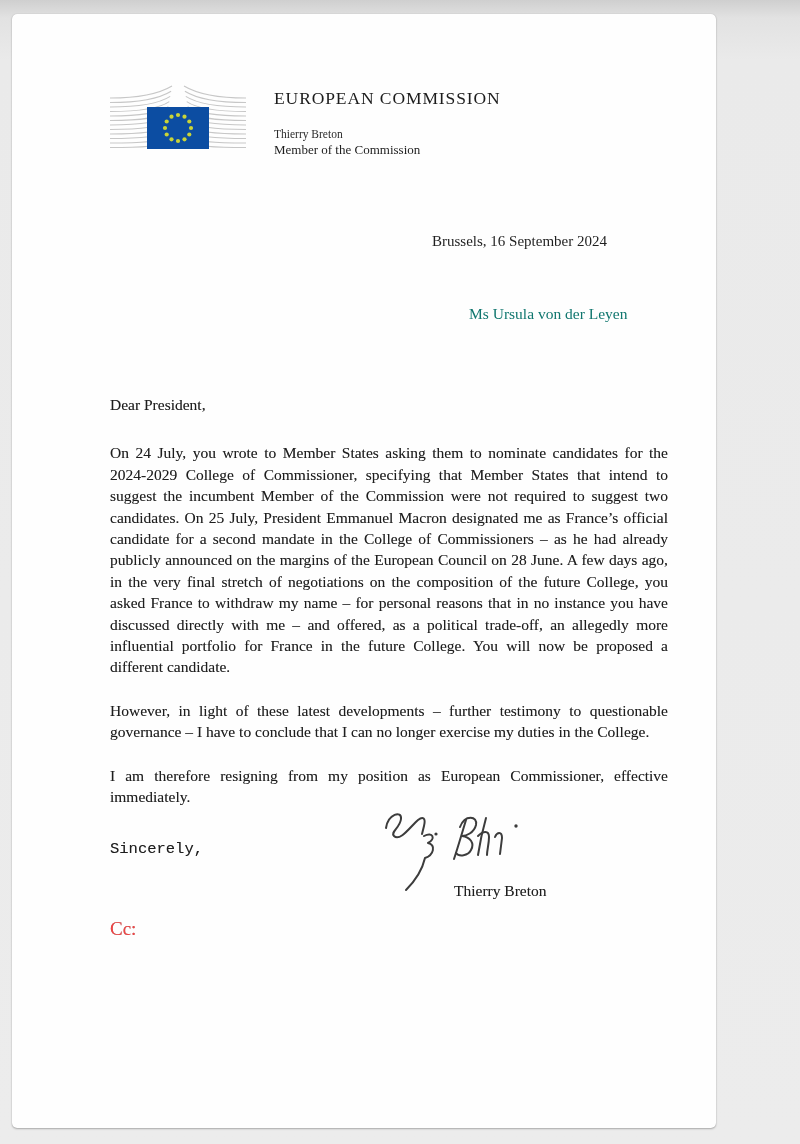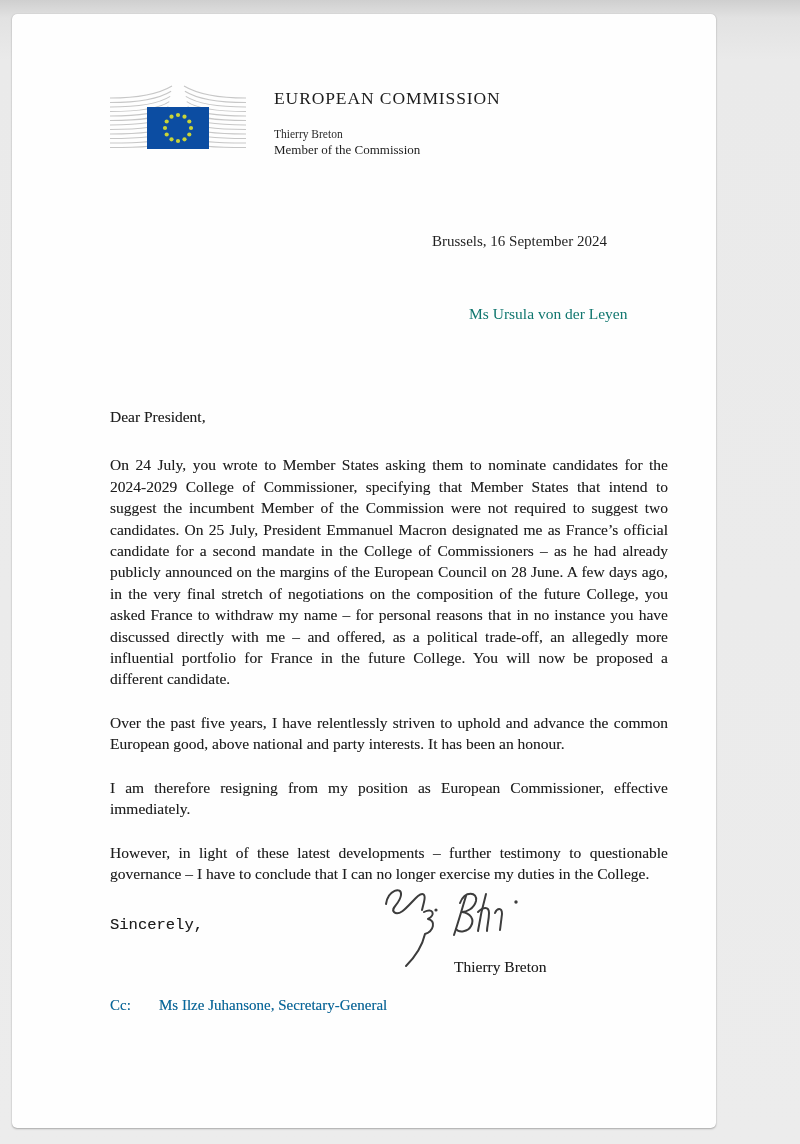--- a/index.html
+++ b/index.html
@@ -23,34 +23,34 @@
     font-size:17.5px; letter-spacing:0.9px; color:#1c1c1c;
     white-space:nowrap;
   }
   .sender-name { margin-top:19px; font-size:11.5px; color:#2b2b2b; }
   .sender-title { margin-top:2px; font-size:13px; font-weight:normal; color:#1d1d1d; }
   
   .meta-block { position:absolute; left:420px; top:217px; font-size:15px; line-height:21.5px; color:#1f1f1f; }
   .recipient-block { position:absolute; left:420px; top:290px; font-size:15.5px; line-height:20.5px; color:#0f766e;margin-left:37px; }
   
   .body-block {
-    position:absolute; left:98px; top:392px; width:572px;
+    position:absolute; left:98px; top:380px; width:572px;
     font-size:15.5px; line-height:21.4px; color:#1e1e1e;
     text-shadow: 0 0 0.5px rgba(30,30,30,0.4);
   }
   .salutation { margin:0 0 27px 0; }
   .body-block p { margin:0 14px 22px 0; text-align:justify; }
   
   .closing-row { position:relative; height:88px; }
   .valediction { padding-top:9px;font-family:Liberation Mono, monospace; }
   .signature-block { position:absolute; left:268px; top:-24px; width:180px; }
   .signature-block svg { display:block; }
   .signatory-name { margin-top:-12px; padding-left:76px; font-size:15.5px; color:#1e1e1e; white-space:nowrap; }
   
-  .cc-row { display:flex; font-size:15px; line-height:22.6px; color:#0369a1; }
+  .cc-row { display:flex; font-size:19px; line-height:22.6px; color:#ef4444; }
   .cc-label { width:49px; flex:0 0 auto; }
 </style>
 </head>
 <body>
 
 <div class="page">
 
   <div class="letterhead">
     <div class="logo-wrap">
       <svg width="140" height="84" viewBox="0 0 140 84">
@@ -113,23 +113,22 @@
     <div>Brussels, 16 September 2024</div>
   </div>
 
   <div class="recipient-block">
     <div>Ms Ursula von der Leyen</div>
   </div>
 
   <div class="body-block">
     <div class="salutation">Dear President,</div>
     <p>On 24 July, you wrote to Member States asking them to nominate candidates for the 2024-2029 College of Commissioner, specifying that Member States that intend to suggest the incumbent Member of the Commission were not required to suggest two candidates. On 25 July, President Emmanuel Macron designated me as France’s official candidate for a second mandate in the College of Commissioners – as he had already publicly announced on the margins of the European Council on 28 June. A few days ago, in the very final stretch of negotiations on the composition of the future College, you asked France to withdraw my name – for personal reasons that in no instance you have discussed directly with me – and offered, as a political trade-off, an allegedly more influential portfolio for France in the future College. You will now be proposed a different candidate.</p>
-    <p>Over the past five years, I have relentlessly striven to uphold and advance the common European good, above national and party interests. It has been an honour.</p>
+    <p>However, in light of these latest developments – further testimony to questionable governance – I have to conclude that I can no longer exercise my duties in the College.</p>
     <p>I am therefore resigning from my position as European Commissioner, effective immediately.</p>
-    <p>However, in light of these latest developments – further testimony to questionable governance – I have to conclude that I can no longer exercise my duties in the College.</p>
 
     <div class="closing-row">
       <div class="valediction">Sincerely,</div>
       <div class="signature-block">
         <svg width="160" height="86" viewBox="0 0 160 86">
           <g stroke="#3c3c3c" stroke-width="2" fill="none" stroke-linecap="round" stroke-linejoin="round">
 
             <path d="M8,22 C10,8 24,4 23,13 C22,22 12,26 16,30 C22,36 33,20 40,14 C45,10 48,12 46,20 L44,28"></path>
             <path d="M46,30 C55,25 58,33 50,37 C58,39 56,49 47,52 C44,65 37,75 28,84"></path>
             <circle cx="58" cy="28" r="1.6" fill="#3c3c3c" stroke="none"></circle>
@@ -145,18 +144,17 @@
             <circle cx="138" cy="20" r="1.7" fill="#3c3c3c" stroke="none"></circle>
           </g>
         </svg>
         <div class="signatory-name">Thierry Breton</div>
       </div>
     </div>
 
     <div class="cc-row">
       <div class="cc-label">Cc:</div>
       <div>
-        <div>Ms Ilze Juhansone, Secretary-General</div>
       </div>
     </div>
   </div>
 
 </div>
 
 </body></html>

